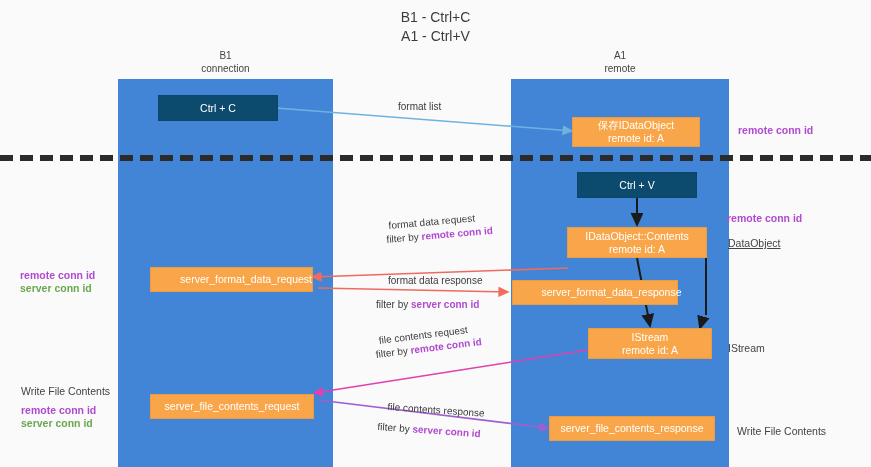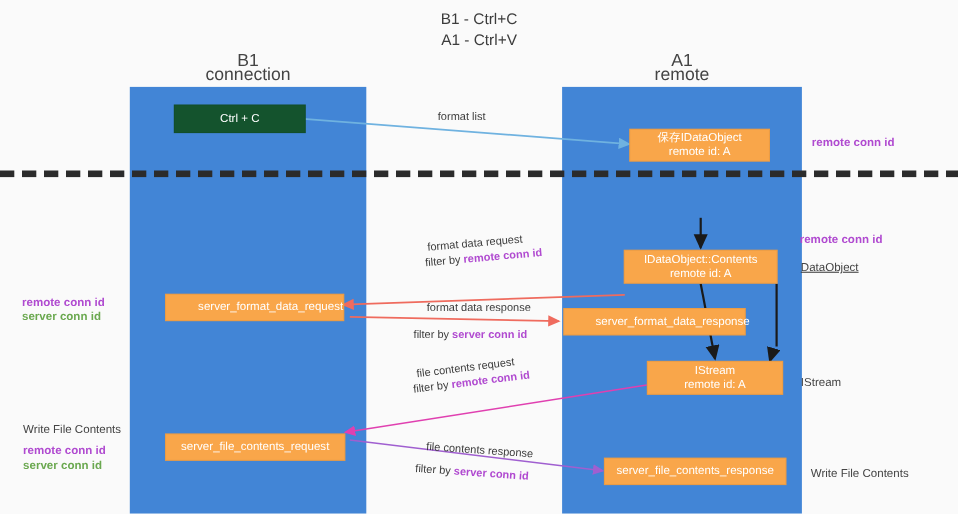--- a/index.html
+++ b/index.html
@@ -22,21 +22,21 @@
     top: 79px;
     height: 388px;
   }
   .lane-b1 { left: 118px; width: 215px; }
   .lane-a1 { left: 511px; width: 218px; }
 
   
   .lane-header {
     position: absolute;
     text-align: center;
-    font-size: 16px;
+    font-size: 10px;
     line-height: 13px;
     color: #444;
     white-space: pre-line;
   }
 
   
   .title {
     position: absolute;
     top: 8px; left: 0; width: 871px;
     text-align: center;
@@ -53,21 +53,21 @@
     display: flex;
     flex-direction: column;
     align-items: center;
     justify-content: center;
     text-align: center;
     color: #ffffff;
     font-size: 10.5px;
     line-height: 13px;
     border: 1px solid rgba(0,0,0,0.06);
   }
-  .node.green { background: #14532d; }
+  .node.green { background: #0c4a6e; }
   .node.orange { background: #f9a64a; }
   .node .l2 { font-size: 10.5px; }
 
   
   .side-label {
     position: absolute;
     font-size: 10.5px;
     line-height: 14px;
     color: #444;
   }
@@ -205,20 +205,23 @@
 
   <div class="node green" style="left:158px; top:95px; width:120px; height:26px;">
     <span>Ctrl + C</span>
   </div>
 
   <div class="node orange" style="left:572px; top:117px; width:128px; height:30px;">
     <span>保存IDataObject</span>
     <span class="l2">remote id: A</span>
   </div>
 
+  <div class="node green" style="left:577px; top:172px; width:120px; height:26px;">
+    <span>Ctrl + V</span>
+  </div>
 
   <div class="node orange" style="left:567px; top:227px; width:140px; height:31px;">
     <span>IDataObject::Contents</span>
     <span class="l2">remote id: A</span>
   </div>
 
   <div class="node orange" style="left:150px; top:267px; width:163px; height:25px;align-items:flex-end;">
     <span>server_format_data_request</span>
   </div>
 

